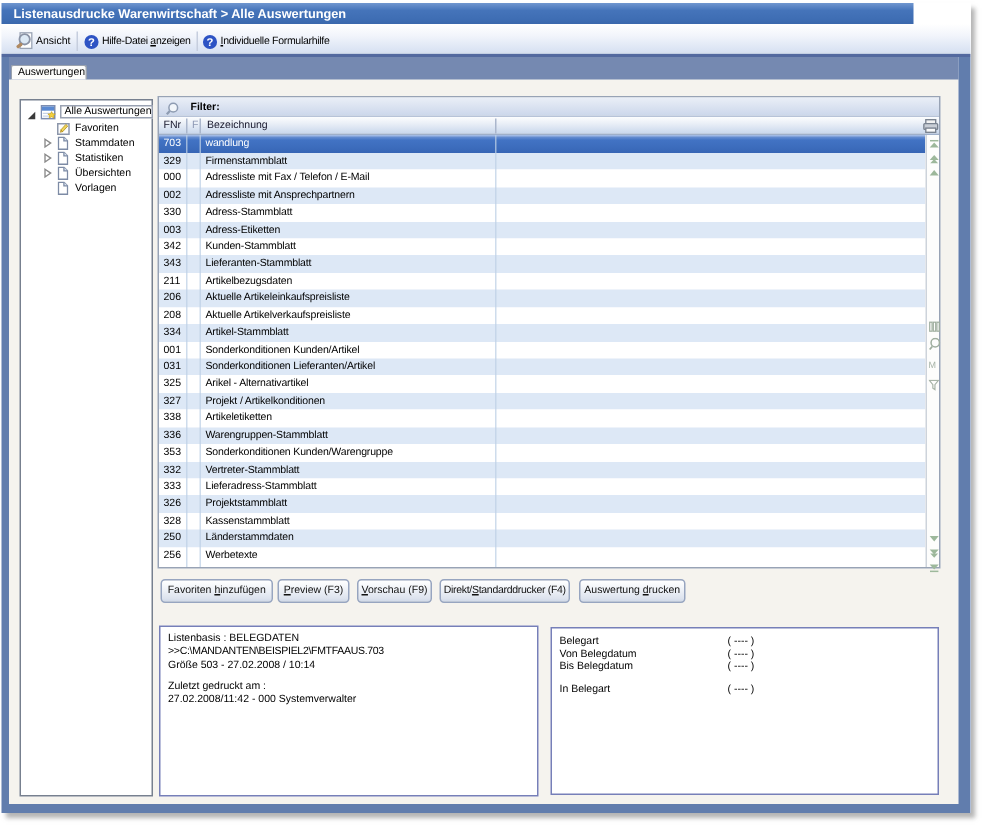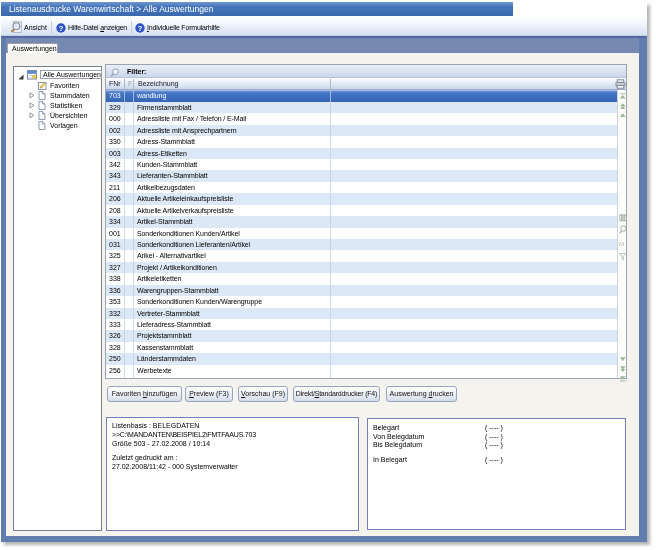--- a/index.html
+++ b/index.html
@@ -1,18 +1,18 @@
 <!DOCTYPE html>
 <html><head><meta charset="utf-8"><style>
 *{margin:0;padding:0;box-sizing:border-box}
 html,body{width:656px;height:550px;background:#fff;font-family:"Liberation Sans",sans-serif;overflow:hidden}
 #scr{position:relative;width:656px;height:550px;font-size:7px;color:#000}
 .abs{position:absolute}
 #win{left:1px;top:2px;width:646px;height:540px;box-shadow:3px 3px 3px rgba(130,130,130,.6)}
-#title{left:1px;top:2px;width:512px;height:14px;background:linear-gradient(180deg,#7096cf 0%,#4574ba 35%,#3e6db3 80%,#3a67ac 100%);color:#fff;font-weight:normal;font-size:8.5px;line-height:14px;padding-left:8px}
+#title{left:1px;top:2px;width:608px;height:14px;background:linear-gradient(180deg,#7096cf 0%,#4574ba 35%,#3e6db3 80%,#3a67ac 100%);color:#fff;font-weight:bold;font-size:8.5px;line-height:14px;padding-left:8px}
 #close{left:633px;top:3px;width:14px;height:12px;color:#fff;font-weight:bold;font-size:10px;text-align:center;line-height:12px}
 #toolbar{left:1px;top:16px;width:646px;height:20px;background:linear-gradient(180deg,#ffffff 0%,#f2f5fb 40%,#d7e1f2 100%);border-bottom:1px solid #c3cfe4}
 #darkline{left:1px;top:36px;width:646px;height:2px;background:#53699f}
 #bl{left:1px;top:38px;width:5px;height:498px;background:#617dad}
 #br{left:639px;top:38px;width:8px;height:498px;background:#617dad}
 #bb{left:1px;top:536px;width:646px;height:6px;background:#617dad}
 #ivory{left:6px;top:38px;width:633px;height:498px;background:#f5f3ee}
 #tabband{left:6px;top:38px;width:633px;height:15px;background:#7589b1}
 #tab{left:7px;top:43px;width:51px;height:10px;background:#fdfdfb;border:1px solid #9aa2ae;border-bottom:none;border-radius:2px 2px 0 0;line-height:9px;padding-left:4px;white-space:nowrap}
 .titem{top:22px;height:11px;line-height:11px;font-size:7px;white-space:nowrap}

